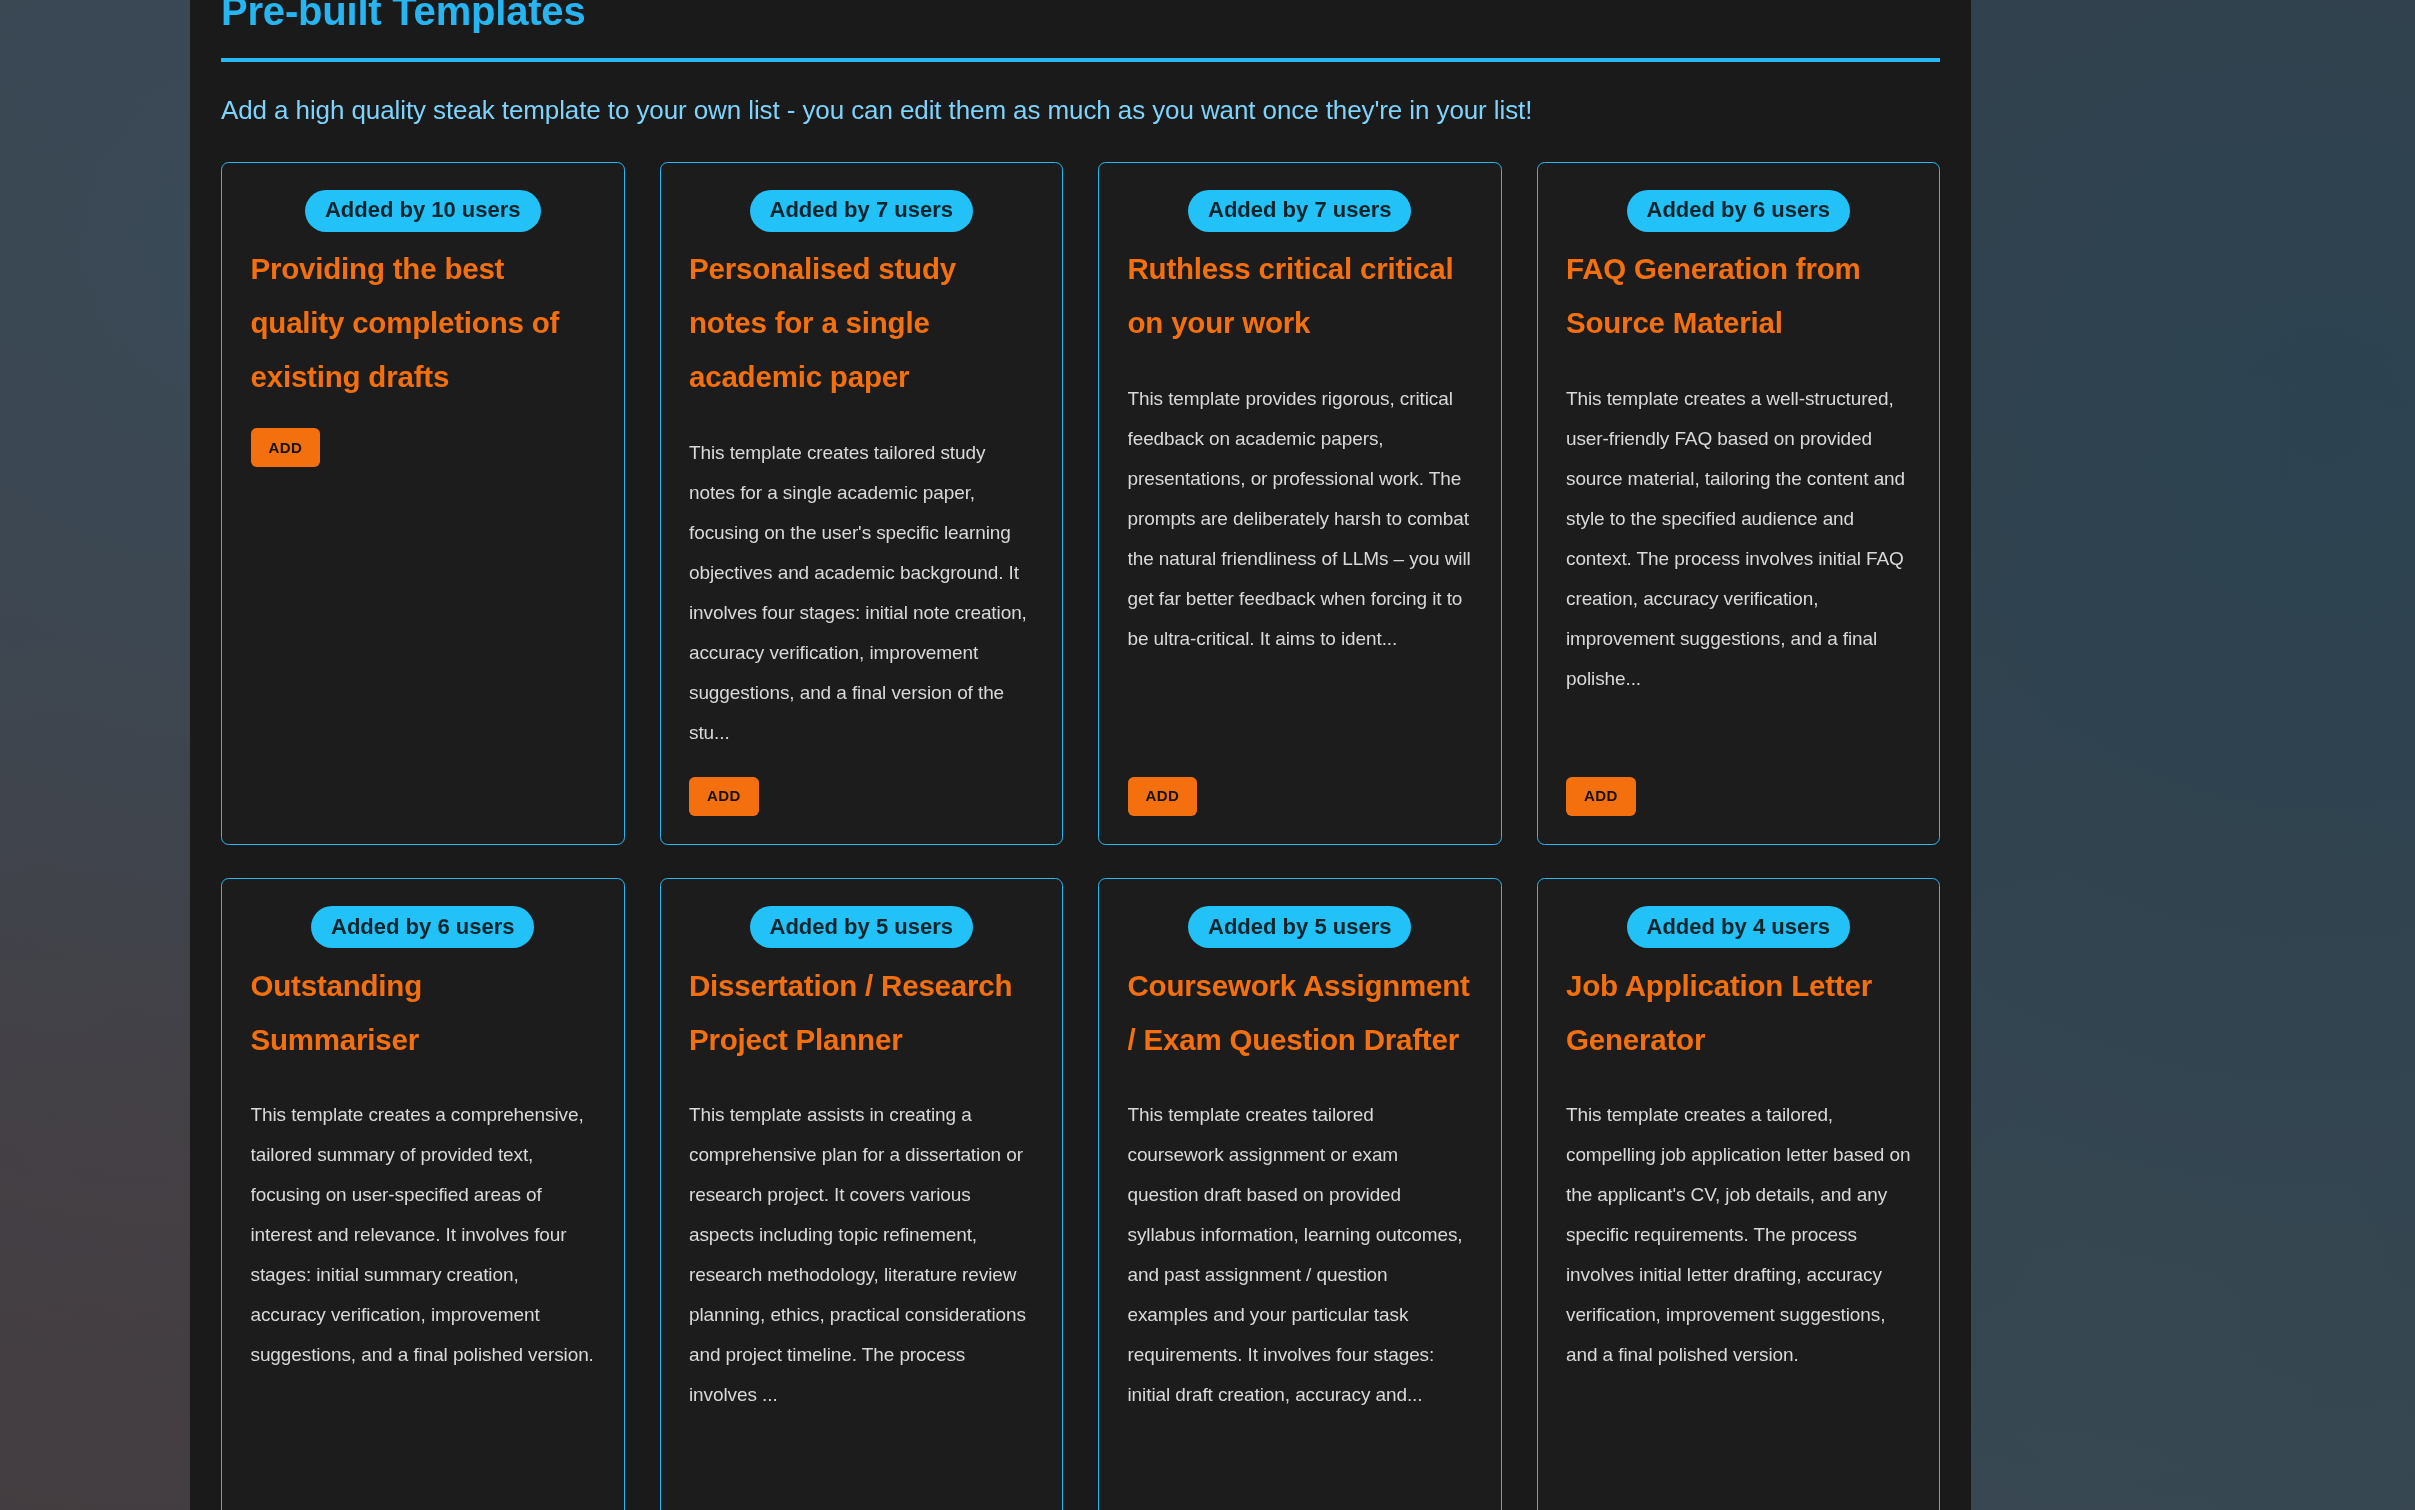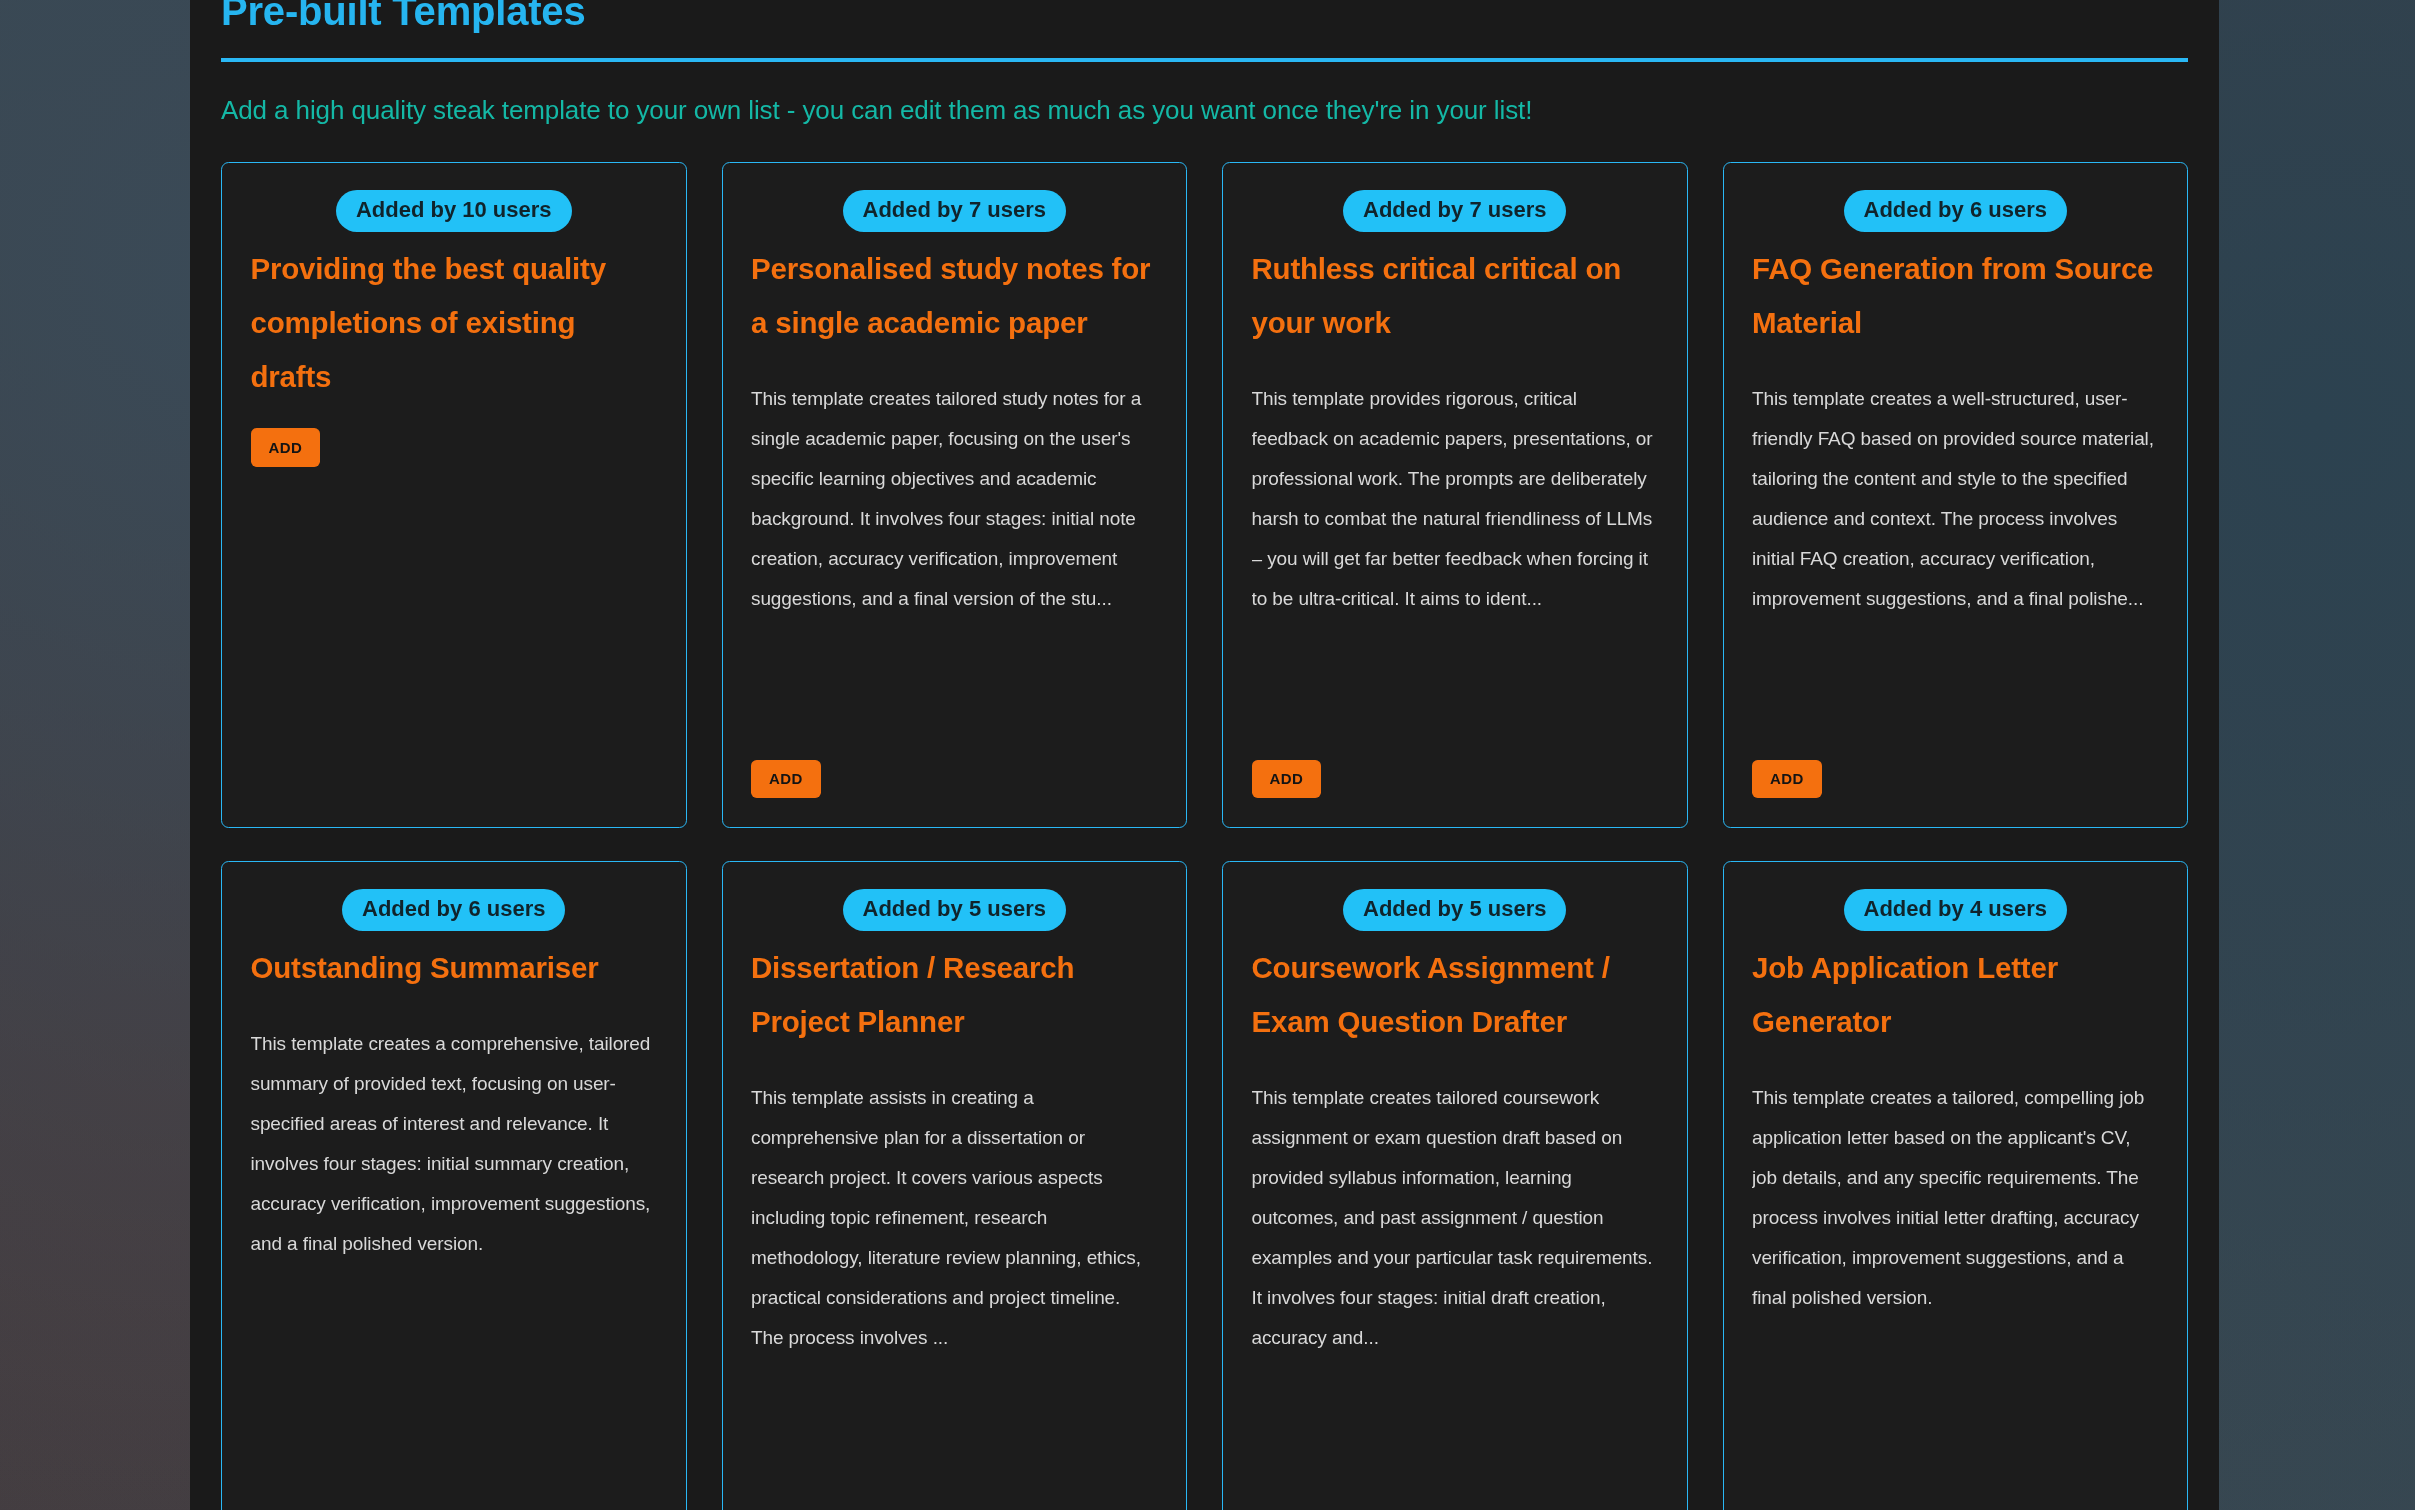--- a/index.html
+++ b/index.html
@@ -19,21 +19,21 @@
       radial-gradient(circle at 88% 88%, #3d4a52 0%, rgba(61,74,82,0) 55%),
       linear-gradient(160deg, #35454f 0%, #3d3f46 45%, #33434e 100%);
     position: relative;
   }
 
   
   #content-panel {
     position: absolute;
     left: 190px;
     top: 0;
-    width: 2029px;
+    width: 1781px;
     height: 1510px;
     background: #1a1a1a;
     padding: 0 31px;
   }
 
   
   #page-header { padding-top: 0; }
 
   #page-title {
     color: #26b5f0;
@@ -46,21 +46,21 @@
   }
 
   #title-rule {
     margin-top: 27.6px;
     height: 3.8px;
     background: #2ab8f5;
     width: 100%;
   }
 
   #page-subtitle {
-    color: #14b8a6;
+    color: #7dd3fc;
     font-size: 26px;
     line-height: 30px;
     margin-top: 33px;
     letter-spacing: -0.1px;
   }
 
   
   #template-grid {
     margin-top: 37px;
     display: grid;

